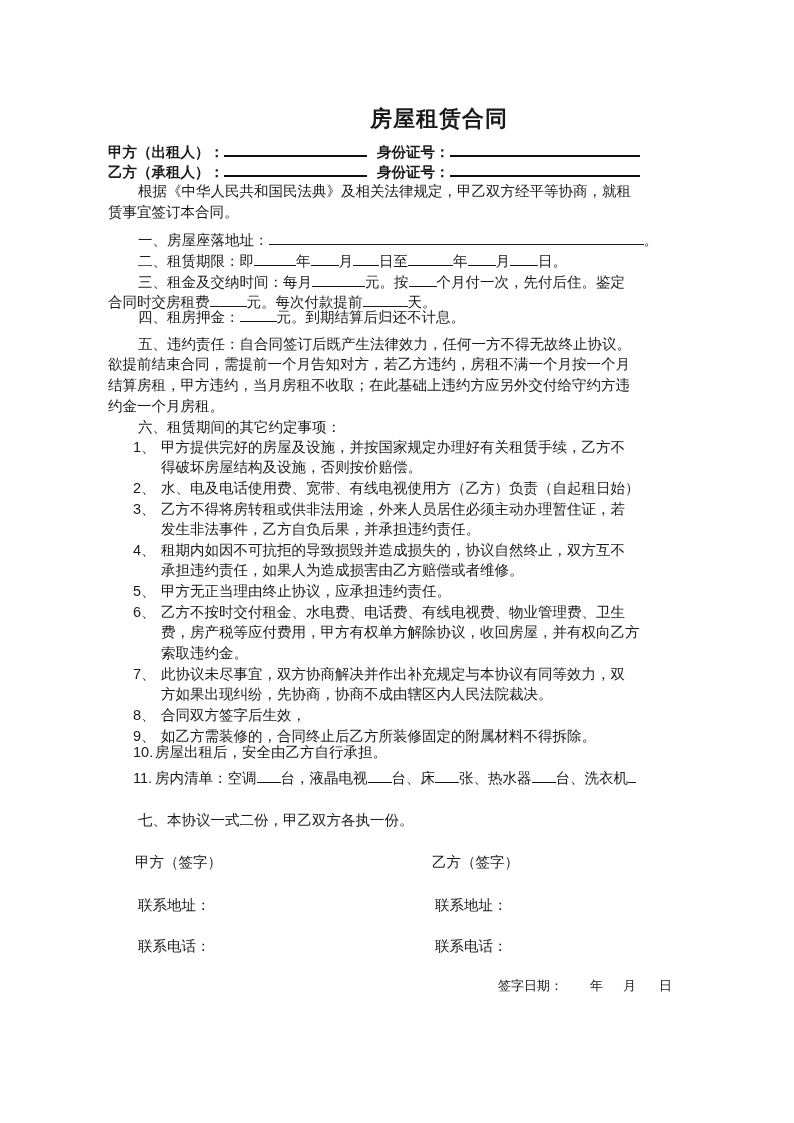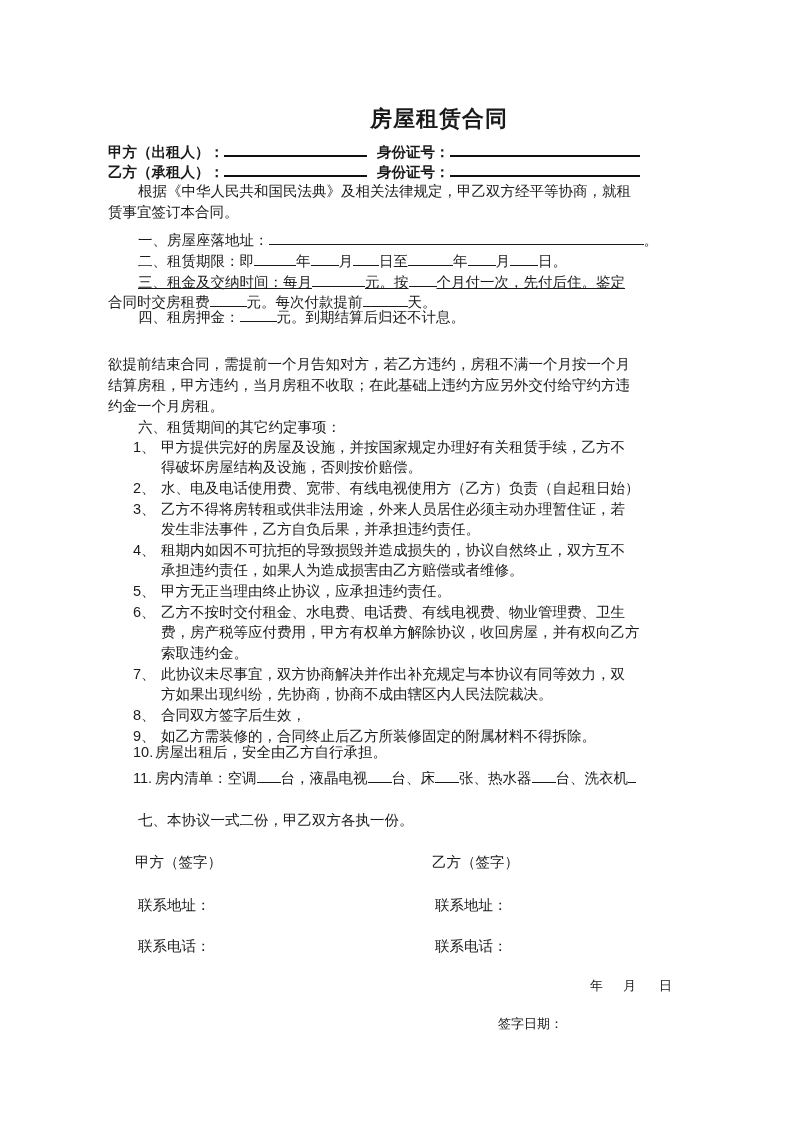--- a/index.html
+++ b/index.html
@@ -35,31 +35,32 @@
   <div class="line" style="top:202px;">赁事宜签订本合同。</div>
 
   <div class="line ind" style="top:230px;">
     <span>一、房屋座落地址：</span><span class="u" style="width:375px;"></span><span>。</span>
   </div>
 
   <div class="line ind" style="top:251px;">
     <span>二、租赁期限：即</span><span class="u" style="width:42px;"></span><span>年</span><span class="u" style="width:28px;"></span><span>月</span><span class="u" style="width:26px;"></span><span>日至</span><span class="u" style="width:45px;"></span><span>年</span><span class="u" style="width:28px;"></span><span>月</span><span class="u" style="width:28px;"></span><span>日。</span>
   </div>
 
-  <div class="line ind" style="top:272px;text-decoration:underline;">
+  <div class="line ind" style="top:272px;">
     <span>三、租金及交纳时间：每月</span><span class="u" style="width:53px;"></span><span>元。按</span><span class="u" style="width:28px;"></span><span>个月付一次，先付后住。鉴定</span>
   </div>
   <div class="line" style="top:292px;">
     <span>合同时交房租费</span><span class="u" style="width:37px;"></span><span>元。每次付款提前</span><span class="u" style="width:45px;"></span><span>天。</span>
   </div>
 
   <div class="line ind" style="top:307px;">
     <span>四、租房押金：</span><span class="u" style="width:37px;"></span><span>元。到期结算后归还不计息。</span>
   </div>
 
+  <div class="line ind" style="top:334px;">五、违约责任：自合同签订后既产生法律效力，任何一方不得无故终止协议。</div>
   <div class="line" style="top:354px;">欲提前结束合同，需提前一个月告知对方，若乙方违约，房租不满一个月按一个月</div>
   <div class="line" style="top:375px;">结算房租，甲方违约，当月房租不收取；在此基础上违约方应另外交付给守约方违</div>
   <div class="line" style="top:396px;">约金一个月房租。</div>
 
   <div class="line ind" style="top:417px;">六、租赁期间的其它约定事项：</div>
 
   <div class="line" style="top:437px;left:133px;"><span class="num">1、</span><span>甲方提供完好的房屋及设施，并按国家规定办理好有关租赁手续，乙方不</span></div>
   <div class="line" style="top:457px;left:161px;">得破坏房屋结构及设施，否则按价赔偿。</div>
 
   <div class="line" style="top:478px;left:133px;"><span class="num">2、</span><span>水、电及电话使用费、宽带、有线电视使用方（乙方）负责（自起租日始）</span></div>
@@ -93,18 +94,18 @@
 
   <div class="sig" style="top:852px;left:135px;">甲方（签字）</div>
   <div class="sig" style="top:852px;left:432px;">乙方（签字）</div>
 
   <div class="sig" style="top:895px;left:138px;">联系地址：</div>
   <div class="sig" style="top:895px;left:435px;">联系地址：</div>
 
   <div class="sig" style="top:936px;left:138px;">联系电话：</div>
   <div class="sig" style="top:936px;left:435px;">联系电话：</div>
 
-  <div class="date" style="top:977px;left:498px;margin-top:38px;">签字日期：</div>
+  <div class="date" style="top:977px;left:498px;">签字日期：</div>
   <div class="date" style="top:977px;left:590px;">年</div>
   <div class="date" style="top:977px;left:623px;">月</div>
   <div class="date" style="top:977px;left:659px;">日</div>
 
 </div>
 
 </body></html>

